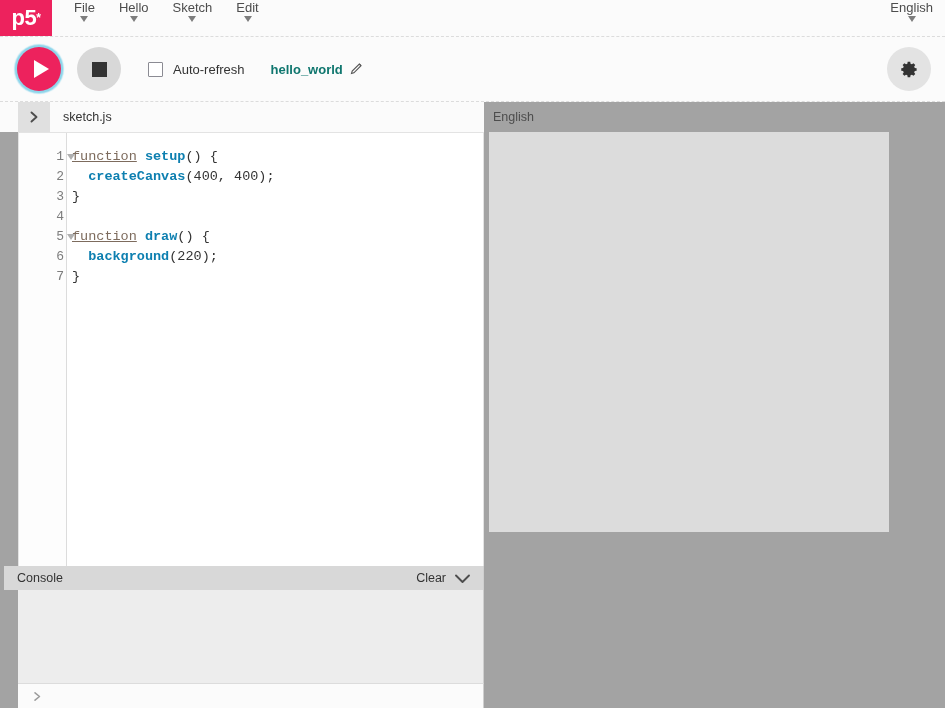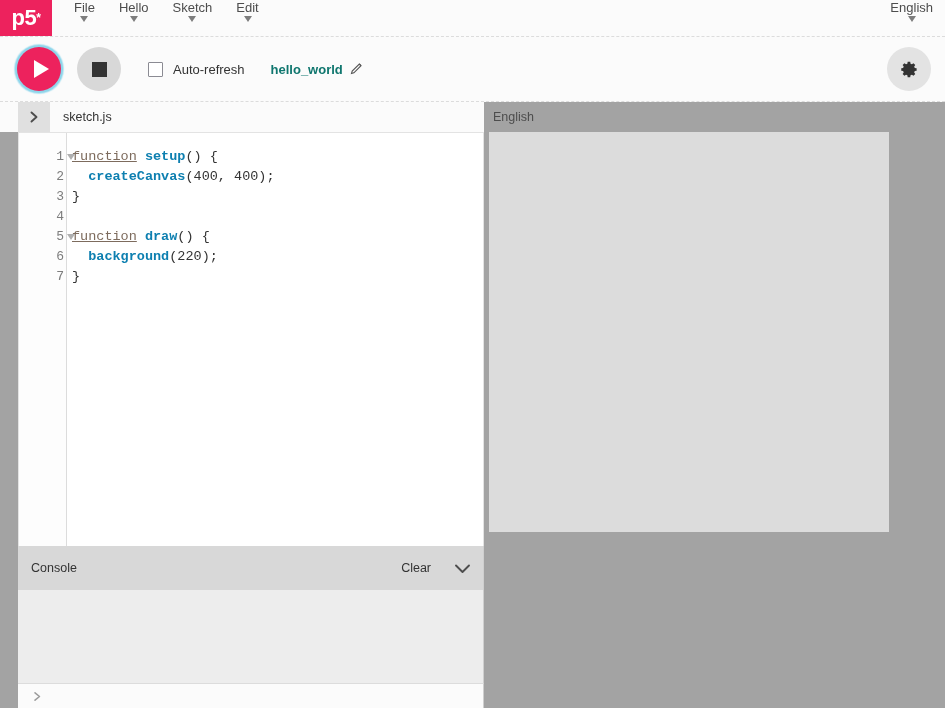--- a/index.html
+++ b/index.html
@@ -262,39 +262,39 @@
     box-sizing: border-box;
   }
   .cline { height: 20px; }
   .kw  { color: #7d6b5d; text-decoration: underline; }
   .fn  { color: #0d7fb0; font-weight: bold; }
   .num { color: #333333; }
   .pn  { color: #333333; }
 
   
   .console-header {
-    height: 44px;
-    margin-left: 18px;
+    height: 24px;
+    margin-left: 4px;
     background: #d8d8d8;
     display: flex;
     align-items: center;
     padding: 8px 12px;
     box-sizing: border-box;
     border-left: 1px solid #d8d8d8;
     border-right: 1px solid #cfcfcf;
   }
   .console-title {
     font-size: 12.5px;
     color: #333333;
   }
   .console-actions {
     margin-left: auto;
     display: flex;
     align-items: center;
-    gap: 23px;
+    gap: 8px;
     justify-content: center;
   }
   .clear-btn {
     font-size: 12.5px;
     color: #333333;
     background: none;
     border: none;
     cursor: pointer;
     padding: 0;
     font-family: "Liberation Sans", sans-serif;

